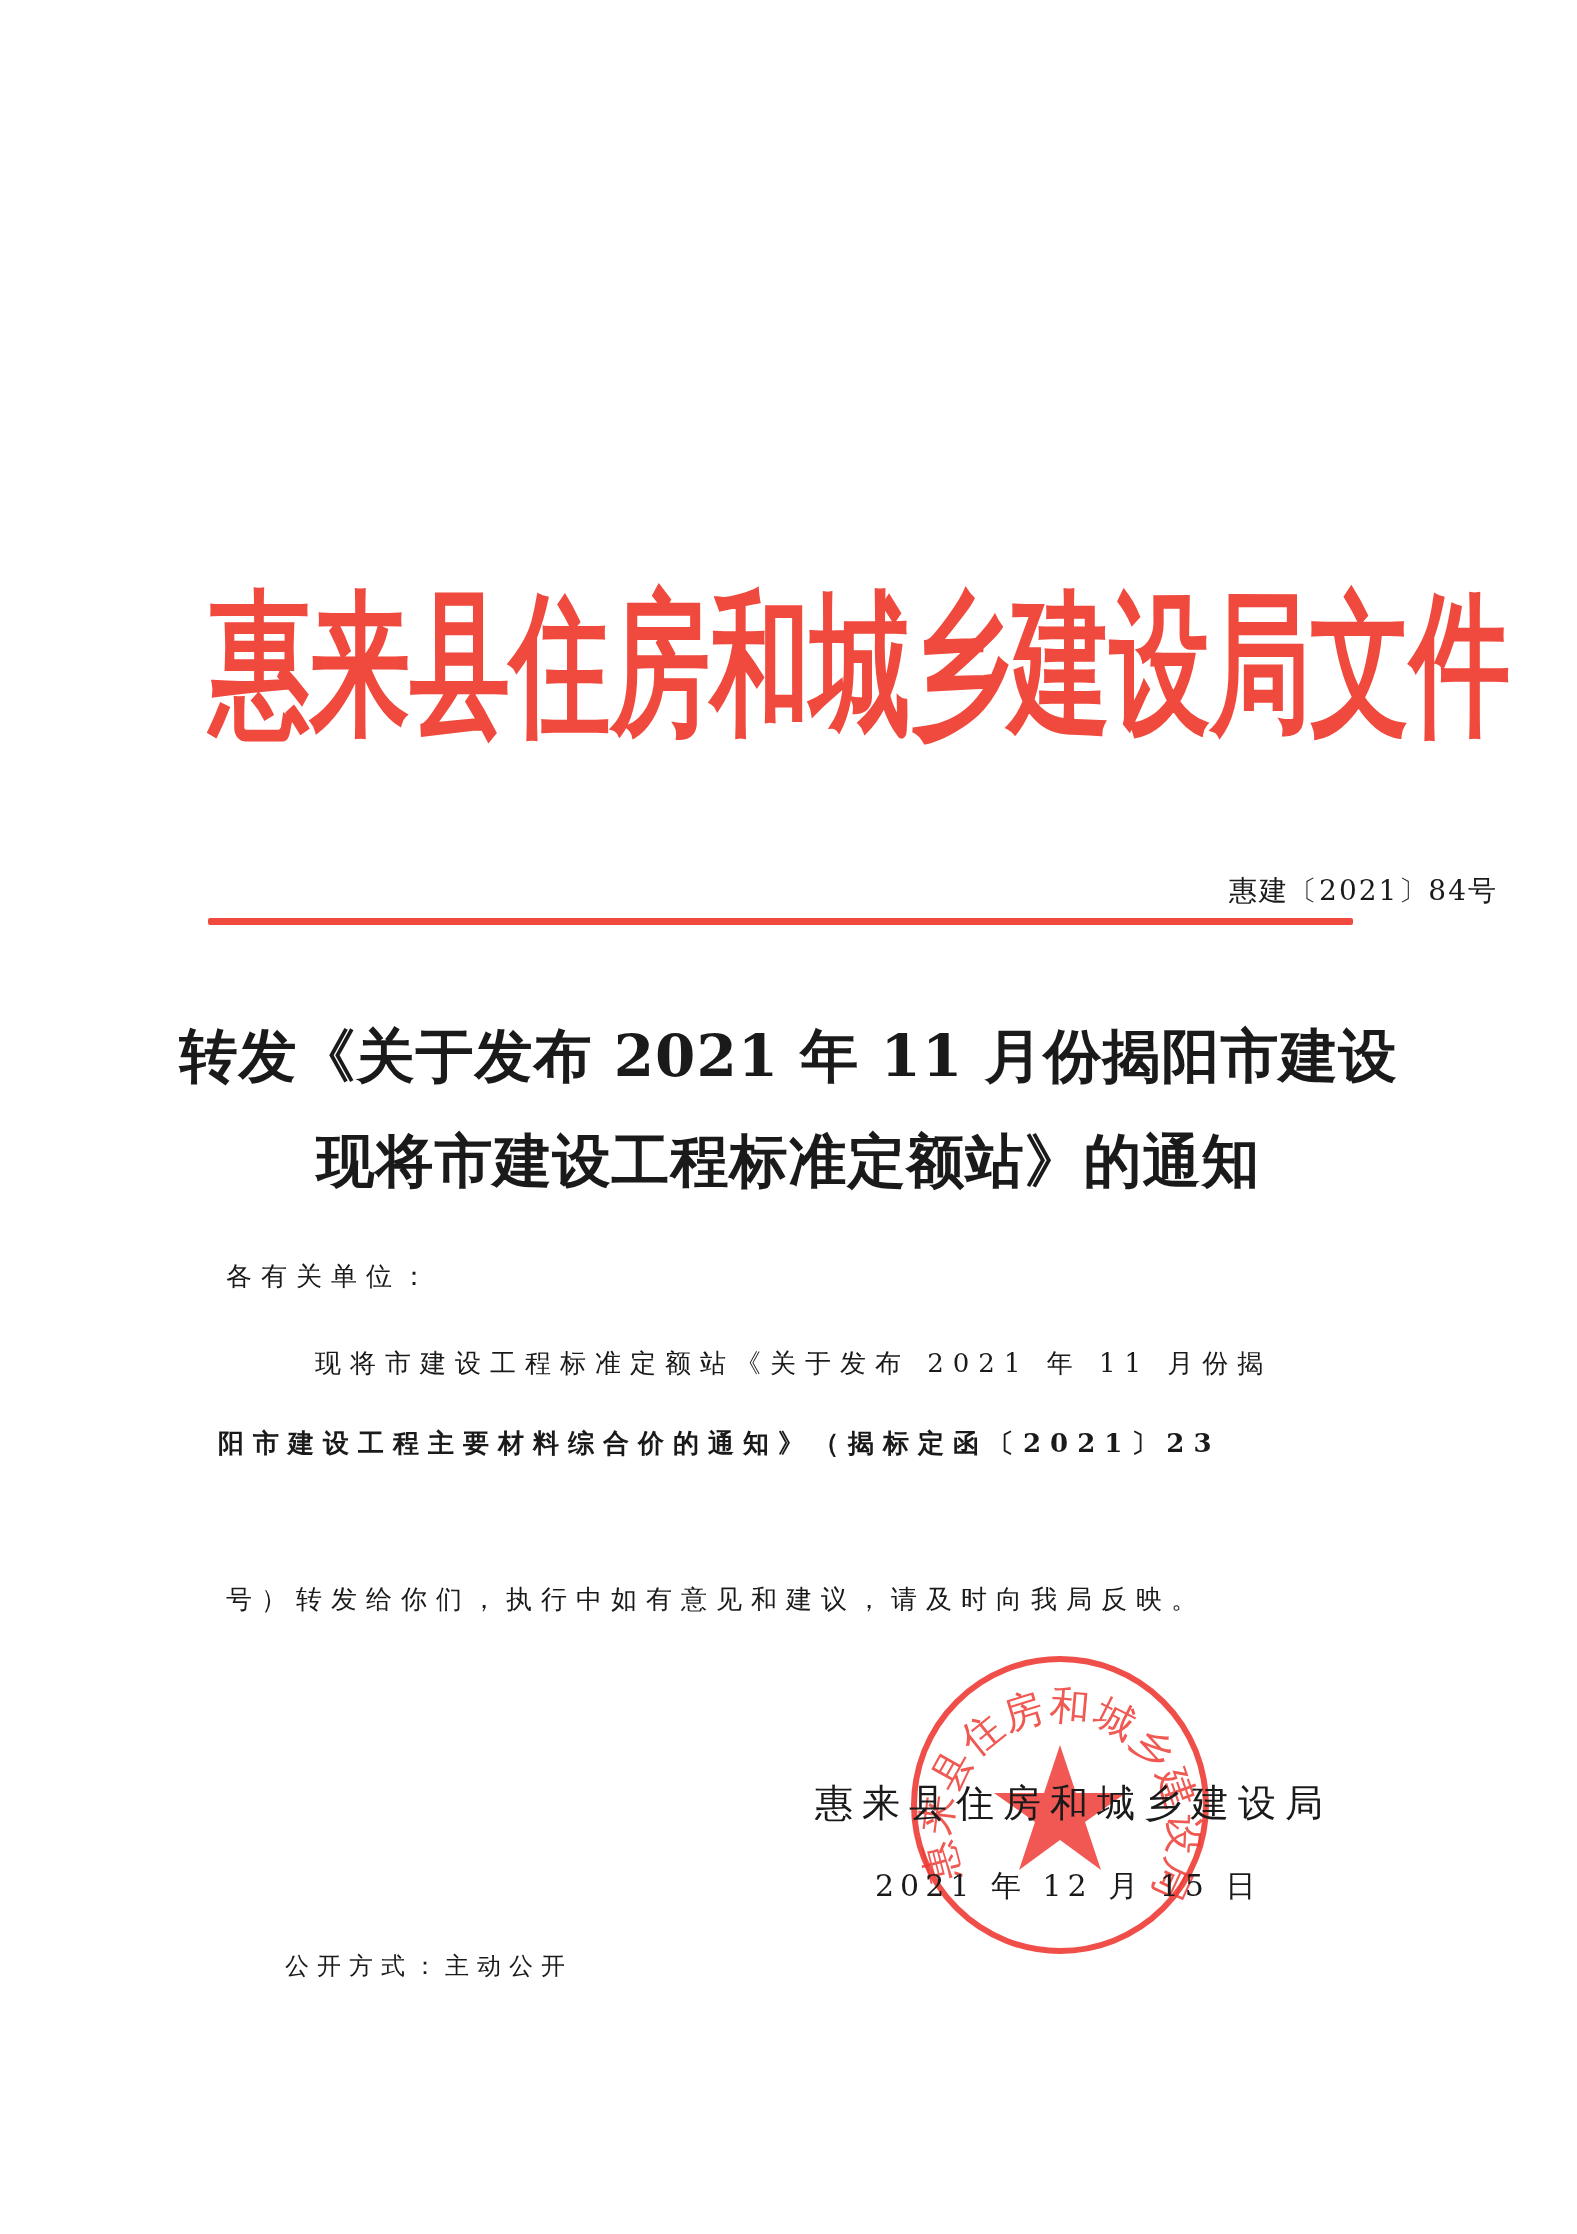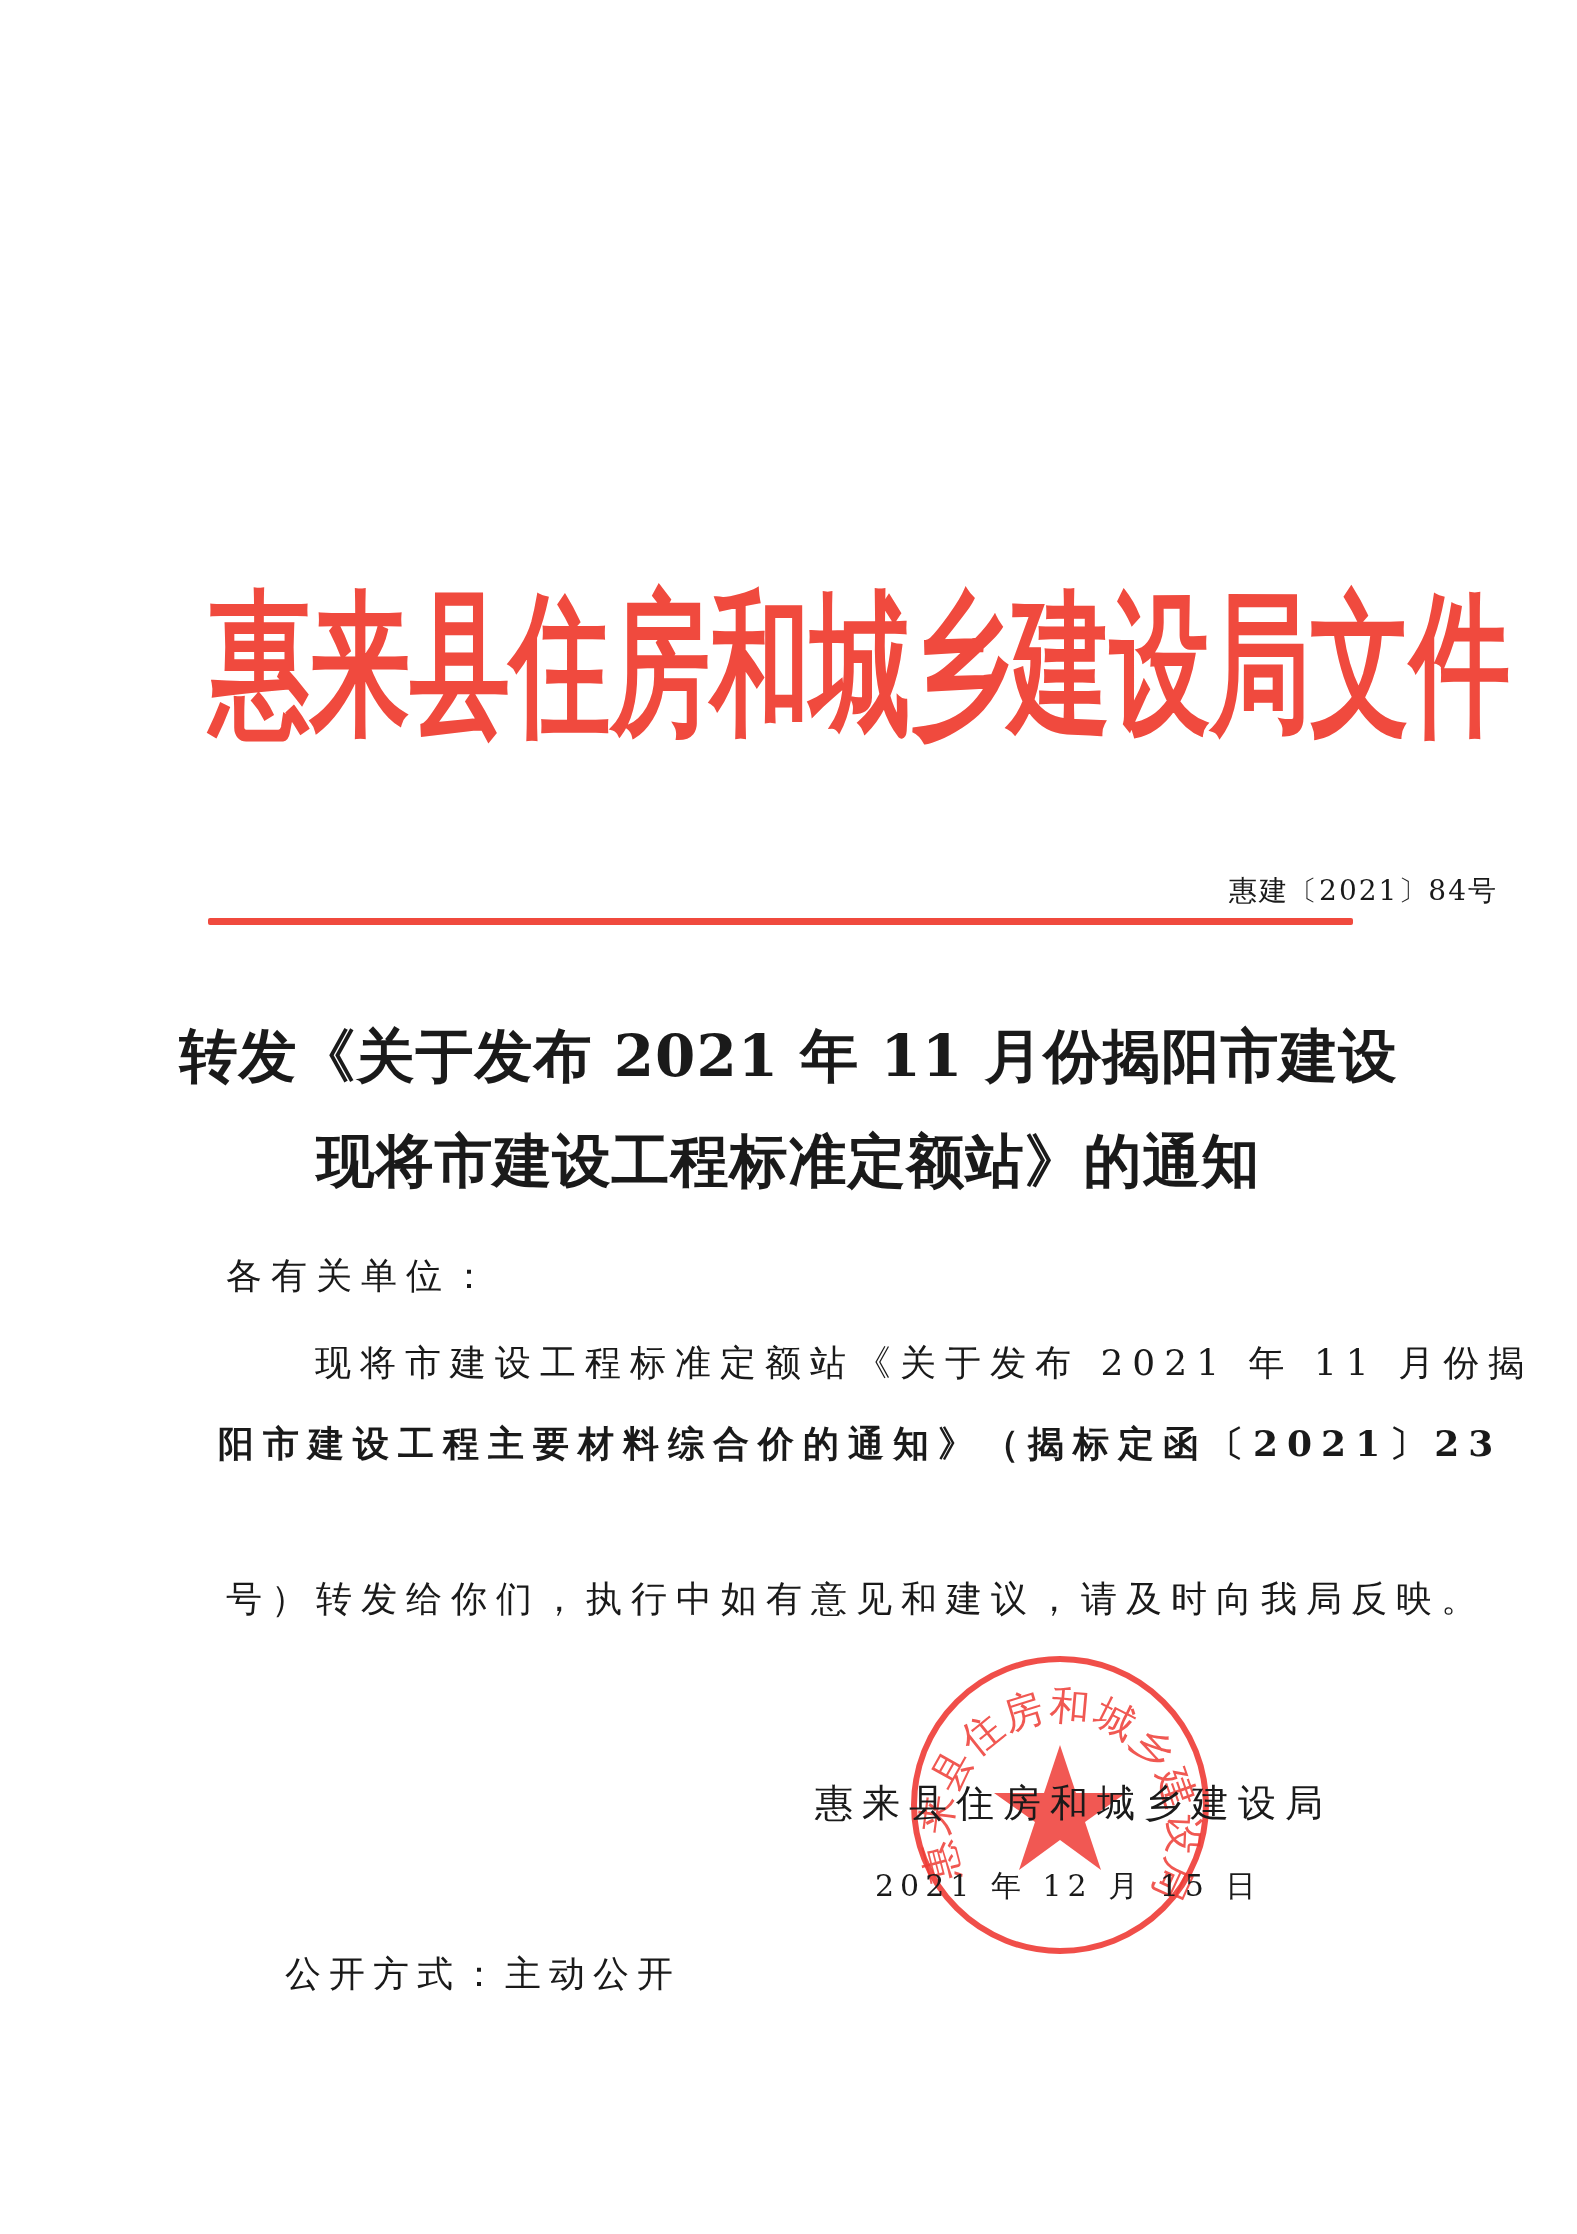--- a/index.html
+++ b/index.html
@@ -8,28 +8,28 @@
   .abs { position: absolute; white-space: nowrap; }
   #org-header { left: 210px; top: 580px; width: 1150px; height: 170px;
     color: #f04a3e; font-family: "DejaVu Sans", "Liberation Sans", sans-serif; font-weight: bold;
     font-size: 100px; line-height: 170px; display: flex; justify-content: space-between; }
   #org-header span { display: inline-block; transform: scaleY(1.55); transform-origin: center; }
   #doc-number { left: 0; width: 1498px; top: 872px; text-align: right; font-size: 28px; letter-spacing: 2px; }
   #red-rule { left: 208px; top: 918px; width: 1145px; height: 7px; background: #f04a3e; border-radius: 2px; }
   .title-line { left: 0; width: 1577px; text-align: center; font-size: 58px; font-weight: bold; letter-spacing: 1px; }
   #title-1 { top: 1018px; }
   #title-2 { top: 1123px; }
-  .body-text { font-size: 36px; letter-spacing: 9px; line-height: 80px; }
+  .body-text { font-size: 26px; letter-spacing: 9px; line-height: 80px; }
   #salutation { left: 226px; top: 1236px; }
   #para-1 { left: 315px; top: 1323px; }
   #para-2 { left: 218px; top: 1403px; font-weight: bold; }
   #para-3 { left: 226px; top: 1559px; text-align: center; }
   #sign-org { left: 815px; top: 1778px; font-size: 38px; letter-spacing: 9px; }
   #sign-date { left: 875px; top: 1866px; font-size: 30px; letter-spacing: 6px; }
-  #disclosure { left: 285px; top: 1950px; font-size: 36px; letter-spacing: 8px; }
+  #disclosure { left: 285px; top: 1950px; font-size: 24px; letter-spacing: 8px; }
   #seal { left: 905px; top: 1650px; width: 310px; height: 310px; pointer-events: none; }
 </style>
 </head>
 <body>
 
 <div id="org-header" class="abs">
   <span>惠</span>
   <span>来</span>
   <span>县</span>
   <span>住</span>

